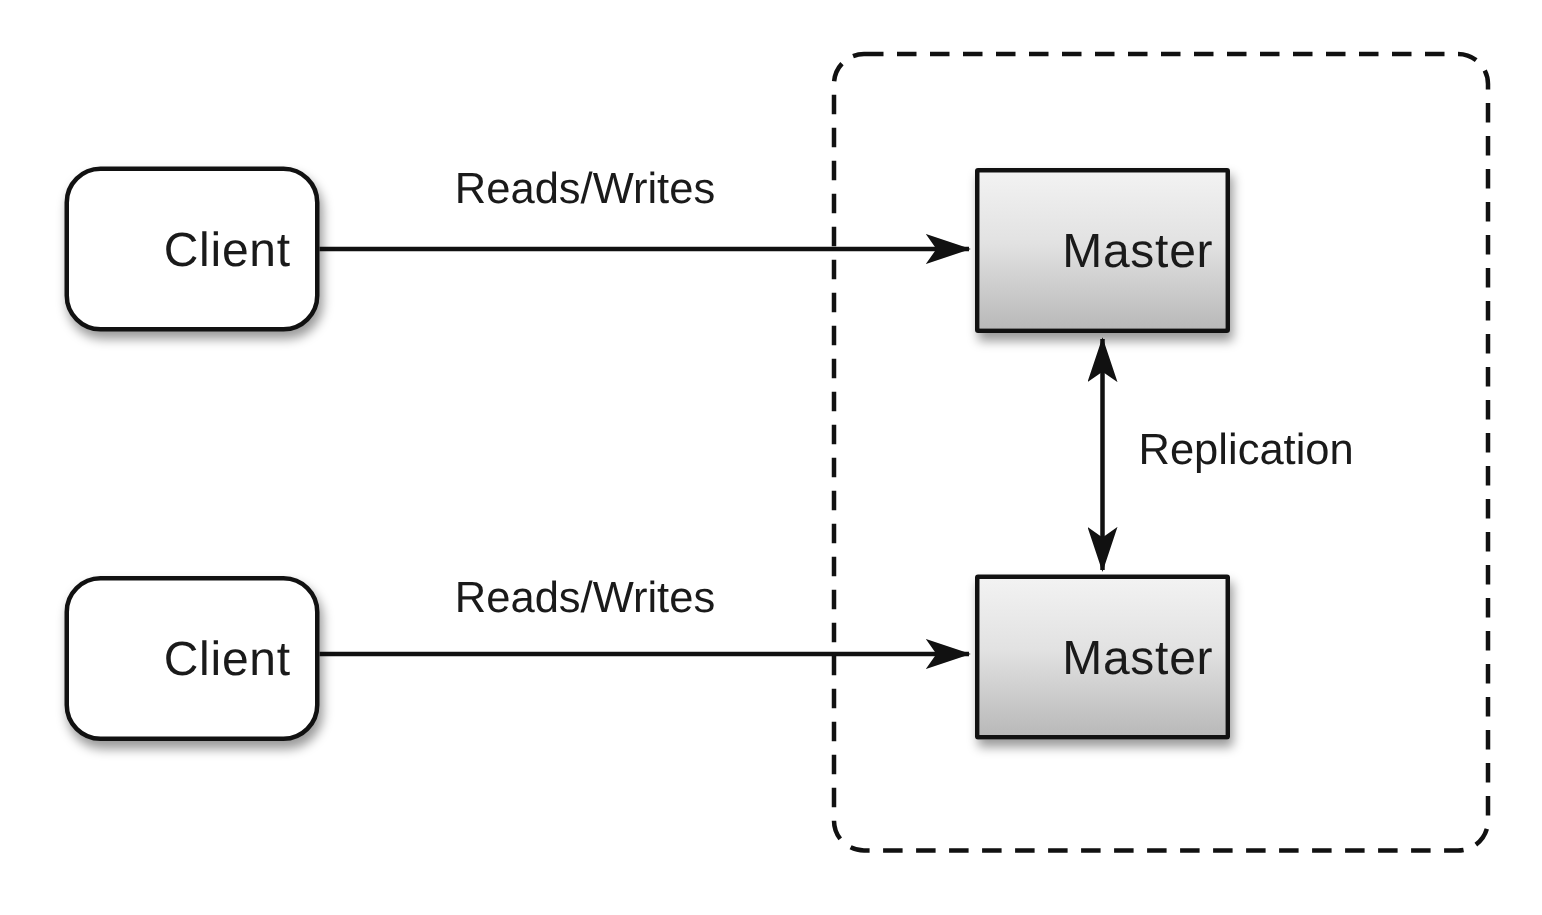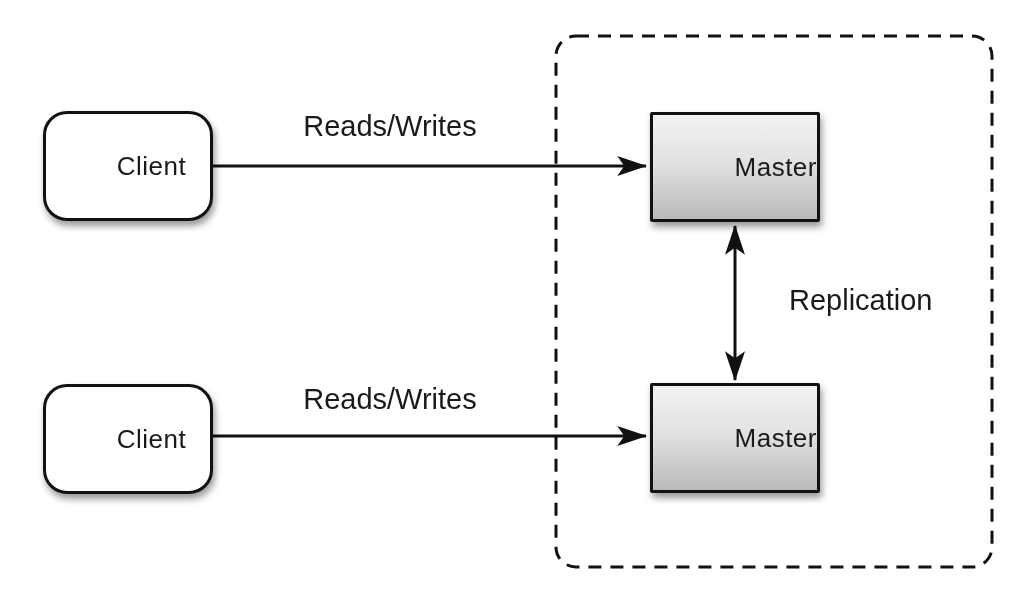--- a/index.html
+++ b/index.html
@@ -39,54 +39,53 @@
     stroke-dasharray: 13 9;
     fill: none;
   }
   .arrowhead-path { fill: var(--line-color, #111); }
   .node {
     position: absolute;
     display: flex;
     align-items: center;
     justify-content: center;
     border: 3px solid var(--node-border-color);
-    font-size: 26px;
+    font-size: 32px;
     color: var(--text-color);
     letter-spacing: 0.5px;
     padding-left: 47px;
   }
   .node-client {
     left: 43px;
     width: 170px; height: 110px;
     background: var(--client-fill);
     border-radius: 24px;
     box-shadow: 2px 5px 7px rgba(0,0,0,0.40);
   }
   .node-master {
     left: 650px;
     width: 170px; height: 110px;
     background: linear-gradient(180deg, var(--master-fill-top) 0%, #e2e2e2 45%, var(--master-fill-bottom) 100%);
     border-radius: 2px;
     box-shadow: 2px 5px 7px rgba(0,0,0,0.40);
-    justify-content: flex-end;
   }
   .client-top  { top: 111px; }
   .client-bottom { top: 384px; }
   .master-top  { top: 112px; }
   .master-bottom { top: 383px; }
   .edge-label {
     position: absolute;
     font-size: 29px;
     line-height: 40px;
     color: var(--text-color);
     white-space: nowrap;
   }
   .label-rw-top    { left: 240px; top: 106px; width: 300px; text-align: center; }
   .label-rw-bottom { left: 240px; top: 379px; width: 300px; text-align: center; }
-  .label-replication { left: 759px; top: 280px; text-align: left; margin-left: 30px; }
+  .label-replication { left: 759px; top: 280px; text-align: left; }
 </style>
 </head>
 <body>
 
 <div class="stage">
 
   <svg class="wires" viewBox="0 0 1028 610" aria-hidden="true">
     <defs>
       <marker id="ah-end" viewBox="0 0 12 8" markerWidth="30" markerHeight="20" refX="11.5" refY="4" orient="auto" markerUnits="userSpaceOnUse">
         <path class="arrowhead-path" d="M0,0 L12,4 L0,8 L2.8,4 Z"></path>

